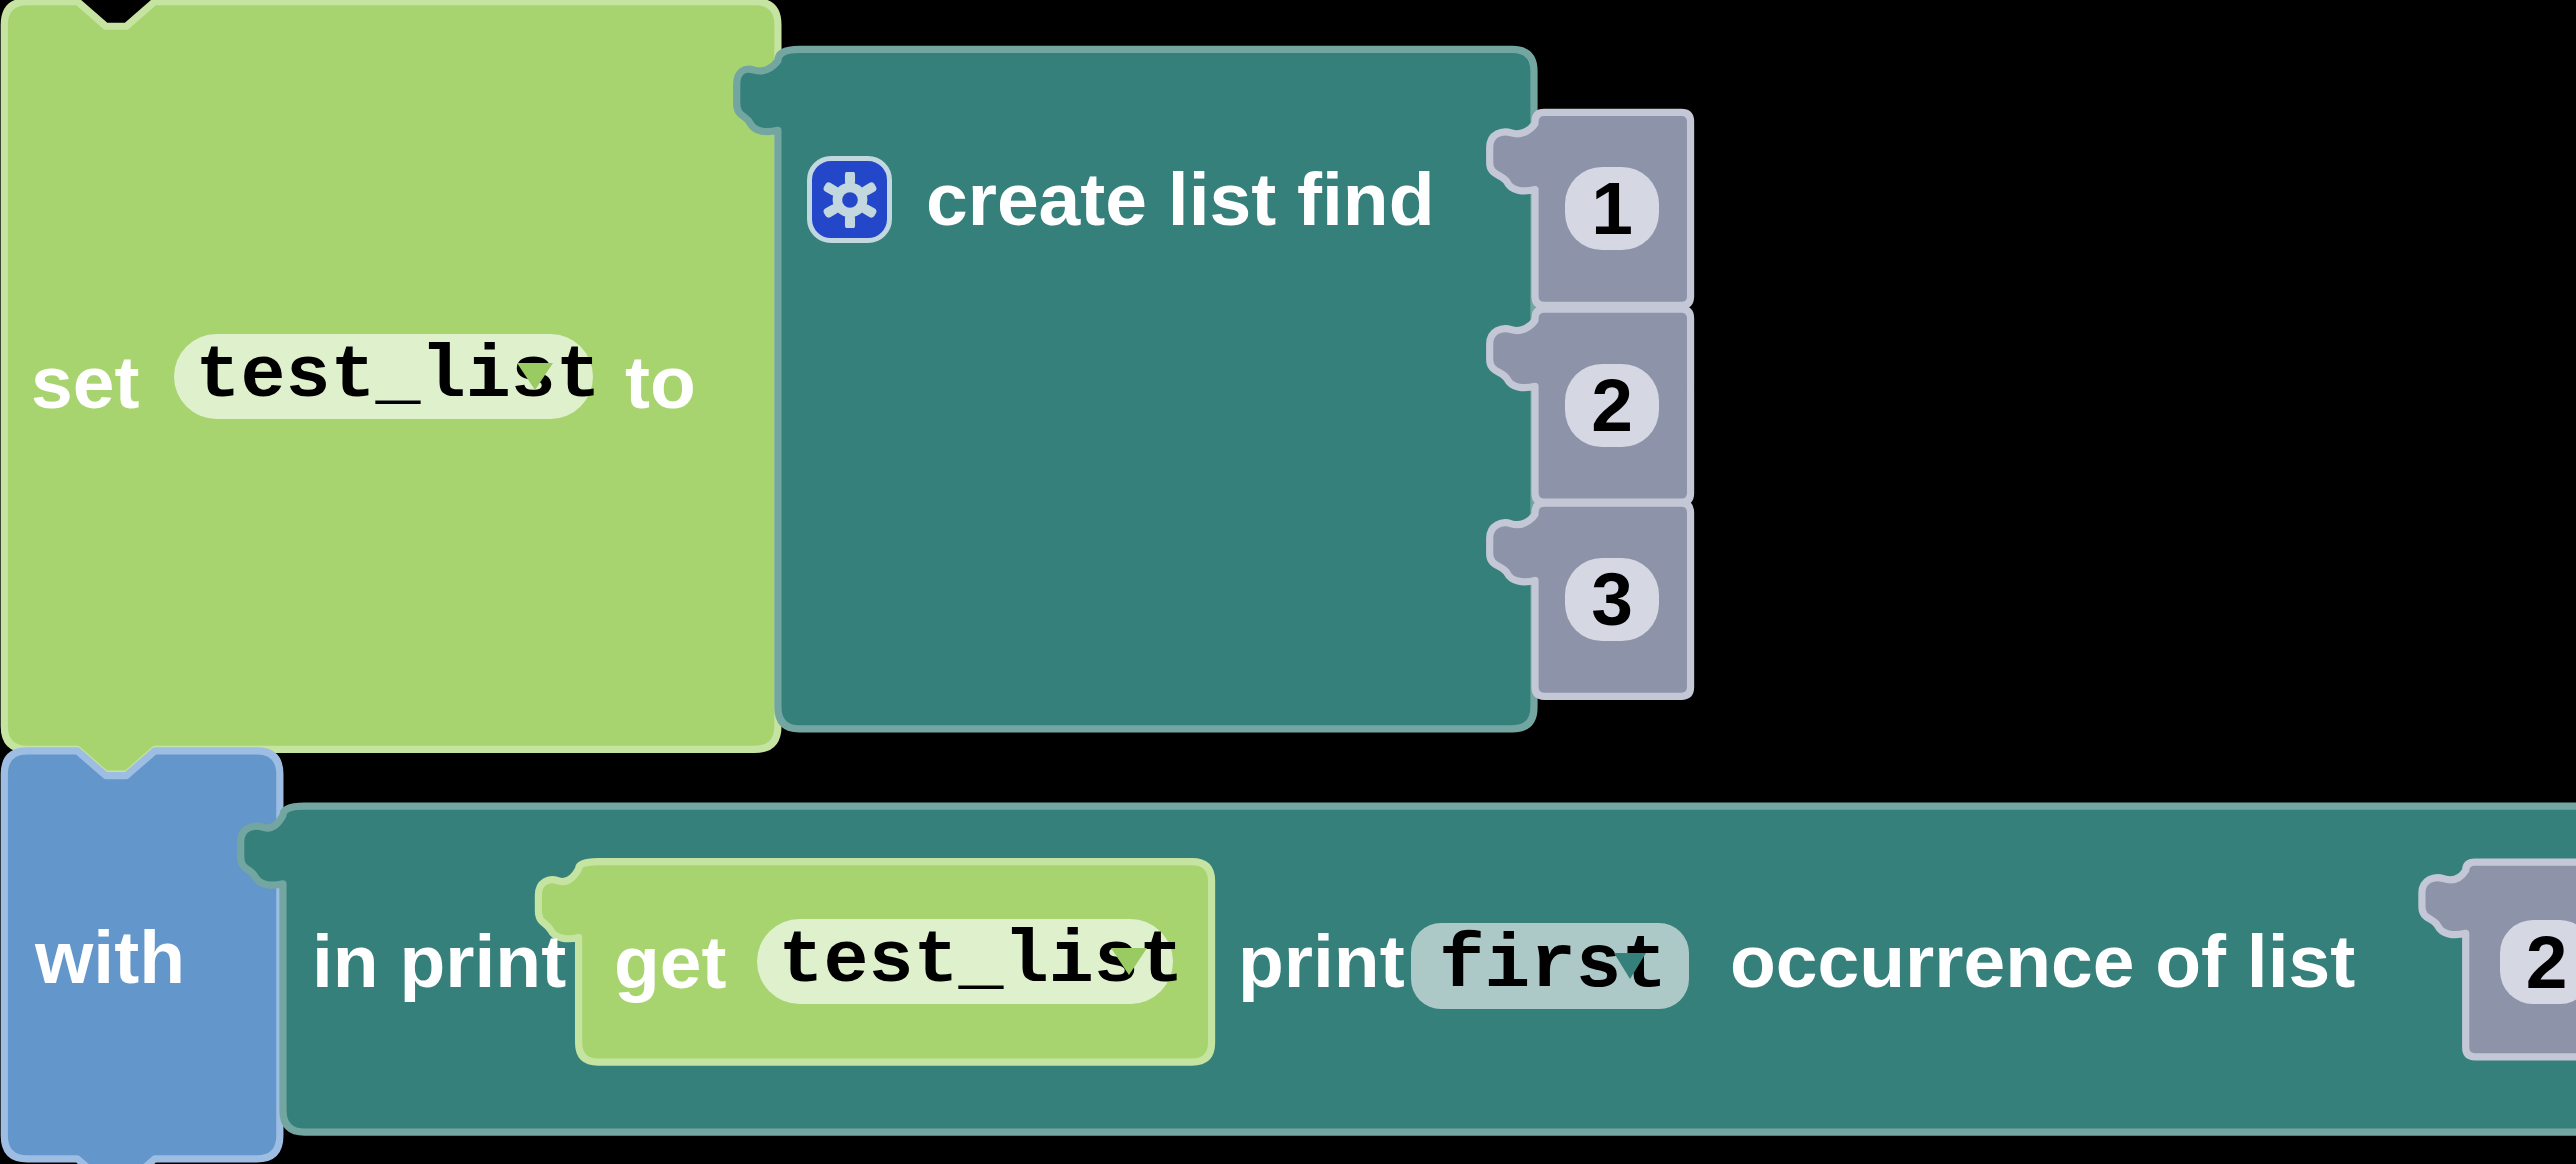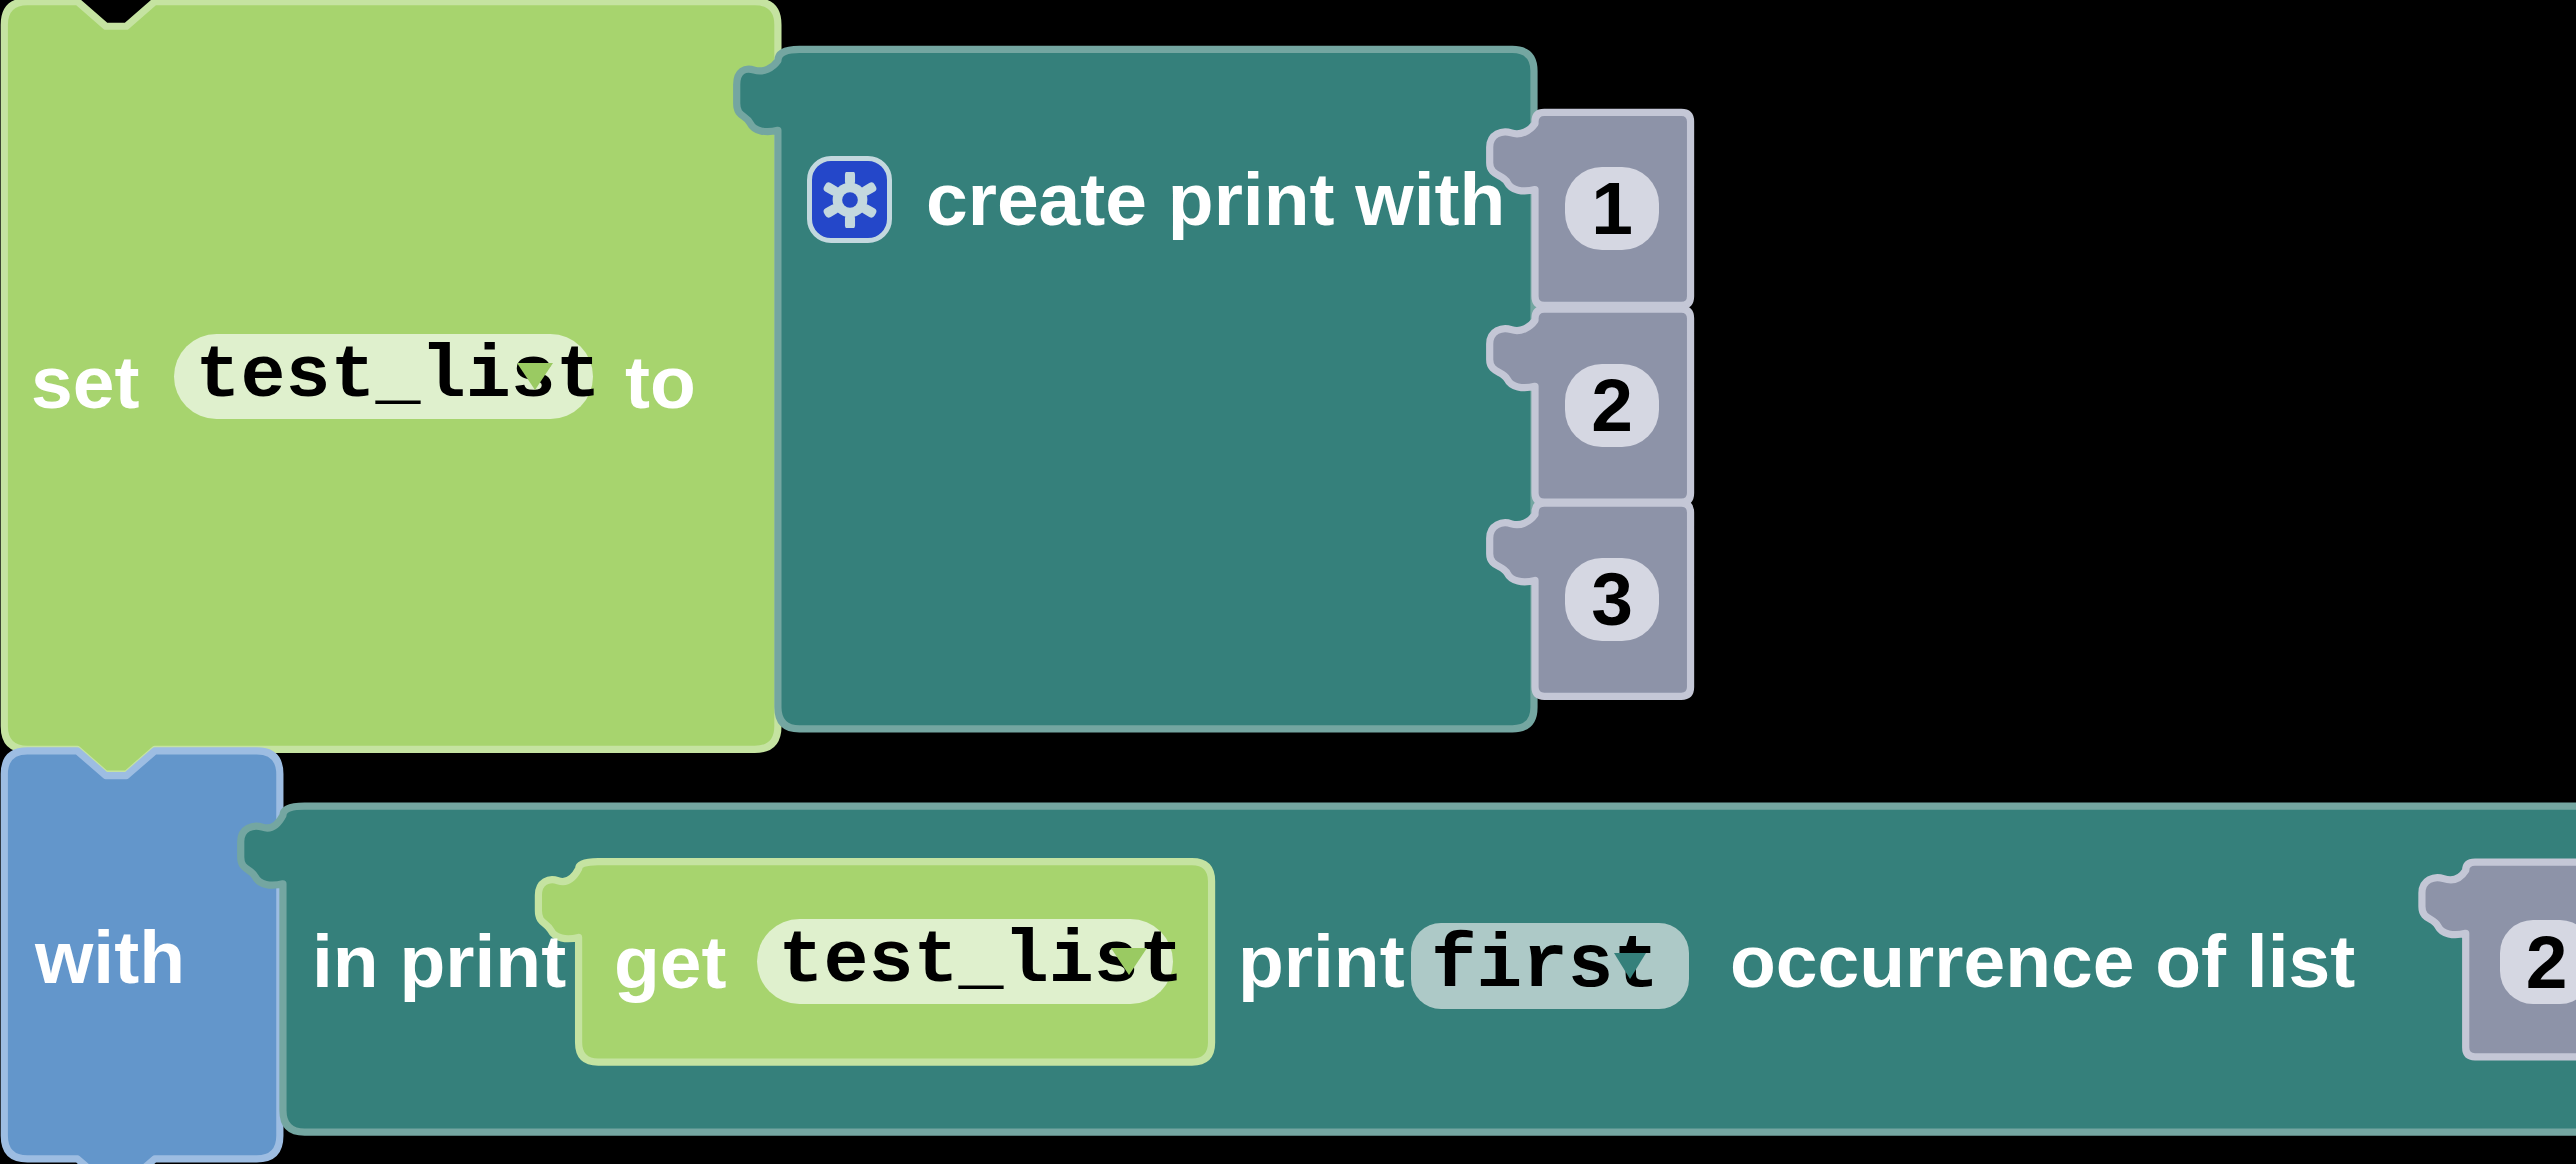--- a/index.html
+++ b/index.html
@@ -150,21 +150,21 @@
       <rect x="41" y="-2" width="18" height="26" rx="7" transform="rotate(120 50 50)"></rect>
       <rect x="41" y="-2" width="18" height="26" rx="7" transform="rotate(180 50 50)"></rect>
       <rect x="41" y="-2" width="18" height="26" rx="7" transform="rotate(240 50 50)"></rect>
       <rect x="41" y="-2" width="18" height="26" rx="7" transform="rotate(300 50 50)"></rect>
       <circle cx="50" cy="50" r="31"></circle>
     </g>
     <circle cx="50" cy="50" r="14" style="fill:var(--gear-blue)"></circle>
   </svg>
 </div>
 
-<div class="lbl" style="left:926px;top:157px">create print with</div>
+<div class="lbl" style="left:926px;top:157px">create list find</div>
 
 <div class="numfld" style="left:1565px;top:167px">
   <span class="fld-text">1</span>
 </div>
 <div class="numfld" style="left:1565px;top:364px">
   <span class="fld-text">2</span>
 </div>
 <div class="numfld" style="left:1565px;top:558px">
   <span class="fld-text">3</span>
 </div>
@@ -176,21 +176,21 @@
 <div class="lbl" style="left:614px;top:920px">get</div>
 
 <div class="dd dd-green" style="left:757px;top:919px;width:416px;height:85px">
   <span class="fld-text" style="margin-left:21.6px">test_list</span>
   <span class="arrow-down" style="right:26px"></span>
 </div>
 
 <div class="lbl" style="left:1238px;top:919px">print</div>
 
 <div class="dd dd-teal" style="left:1411px;top:923px;width:278px;height:86px">
-  <span class="fld-text" style="margin-left:20px;font-size:76px">first</span>
+  <span class="fld-text" style="margin-left:28px;font-size:76px">first</span>
   <span class="arrow-down arrow-teal" style="right:43px"></span>
 </div>
 
 <div class="lbl" style="left:1730px;top:919px">occurrence of list</div>
 
 <div class="numfld" style="left:2500px;top:920px;width:93px;height:84px;border-radius:33px">
   <span class="fld-text">2</span>
 </div>
 
 

